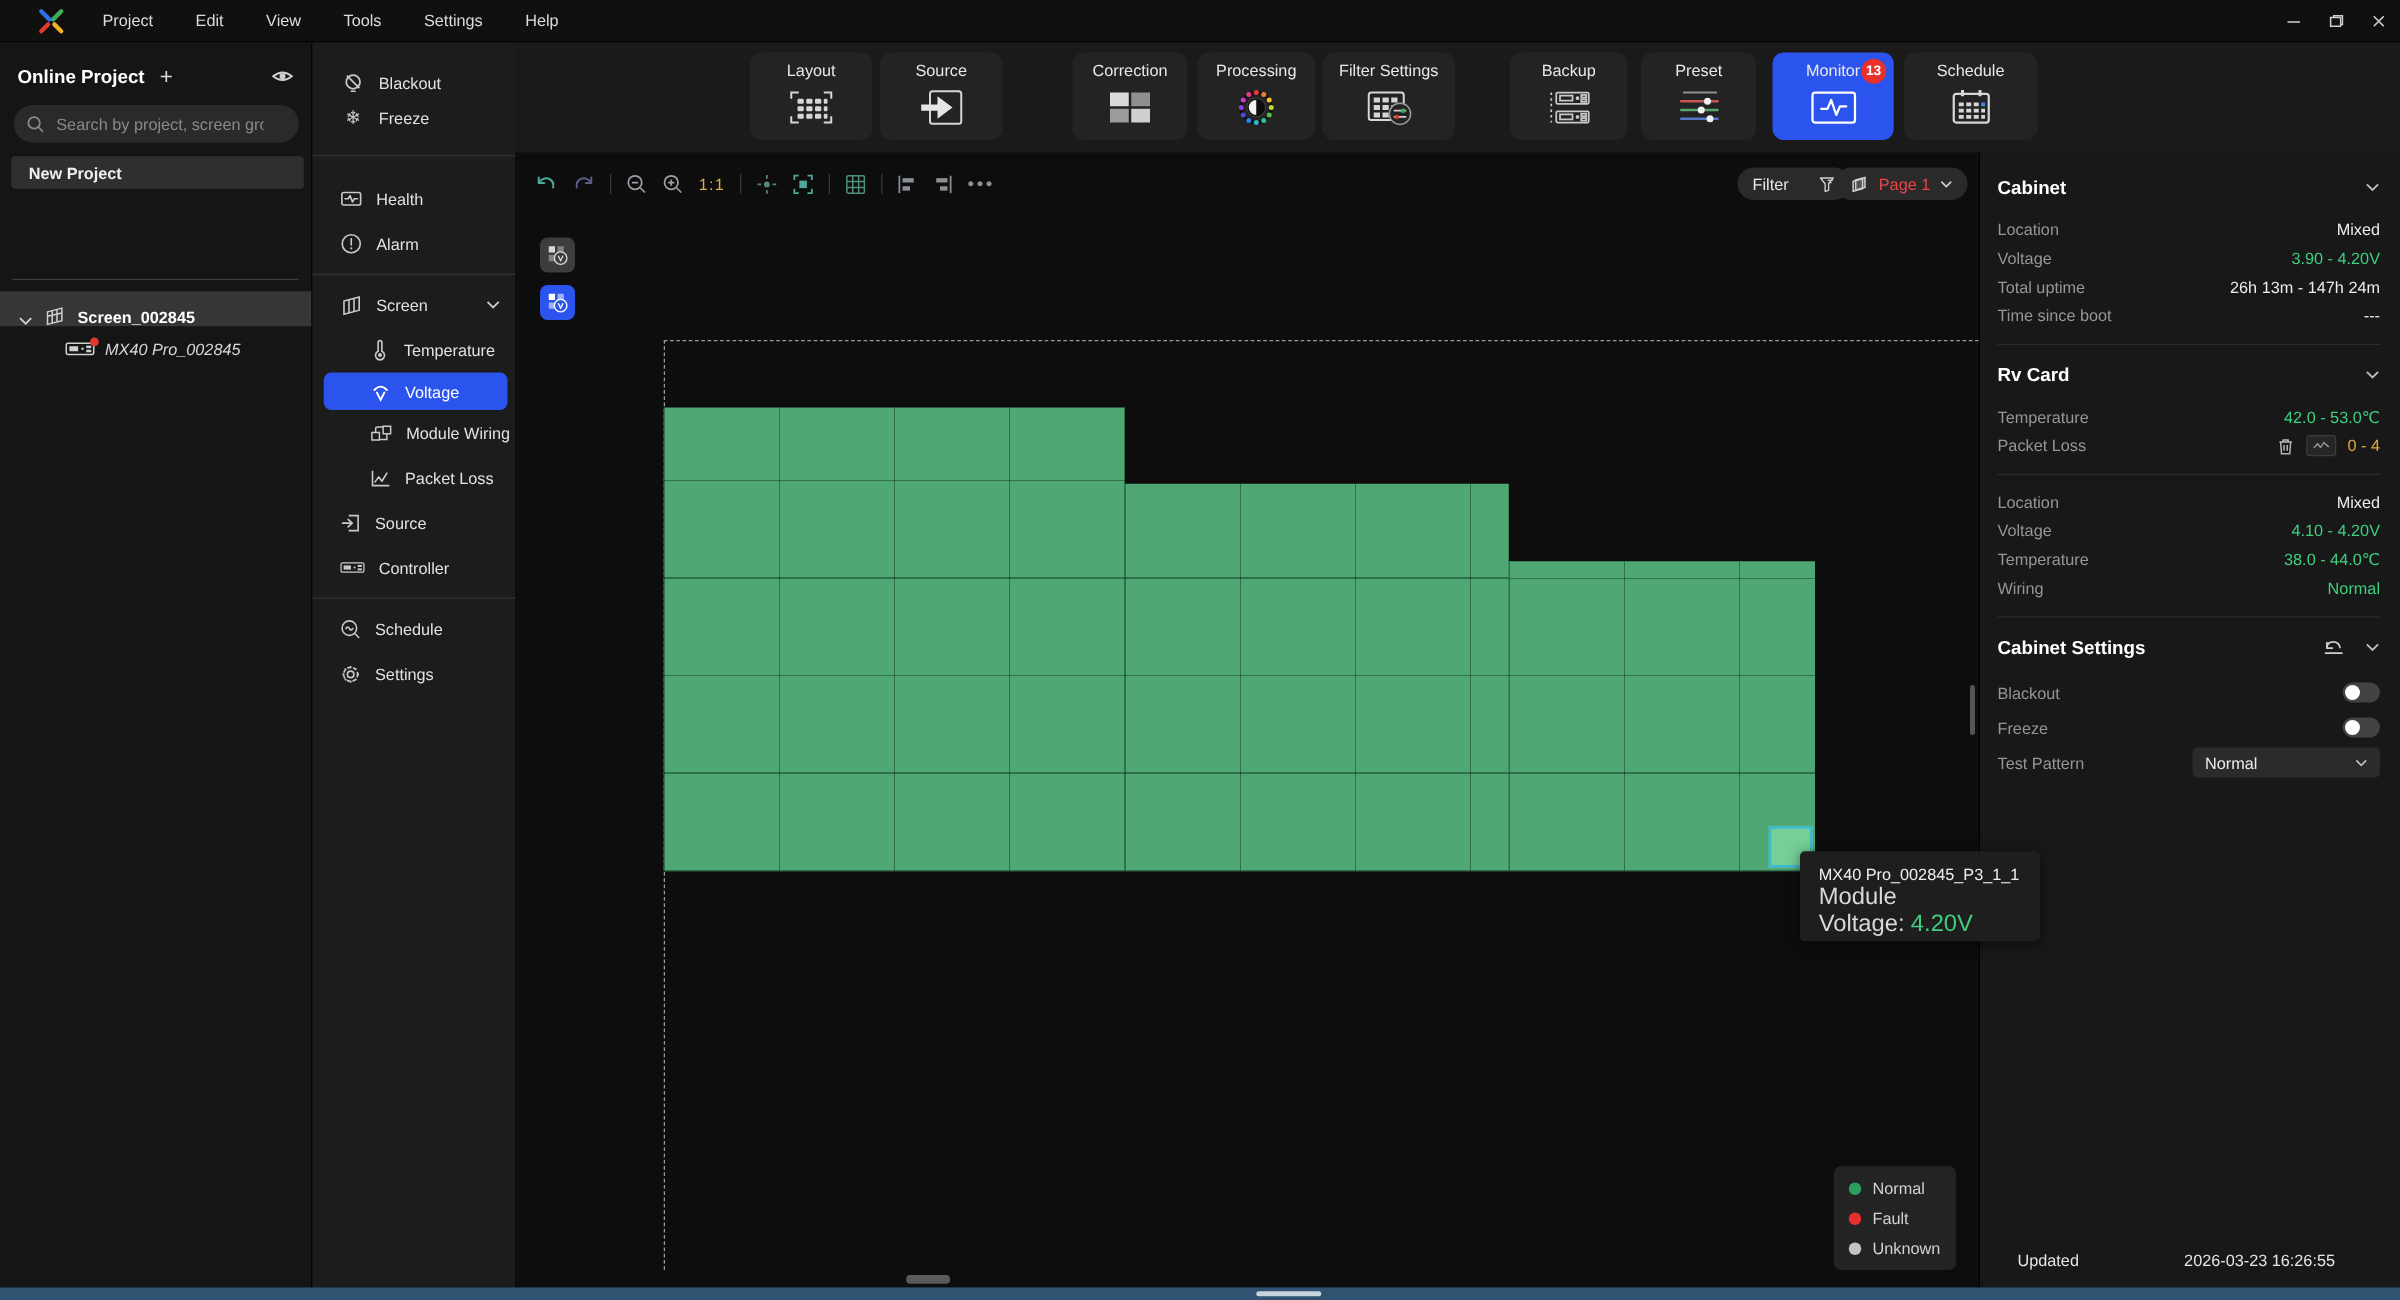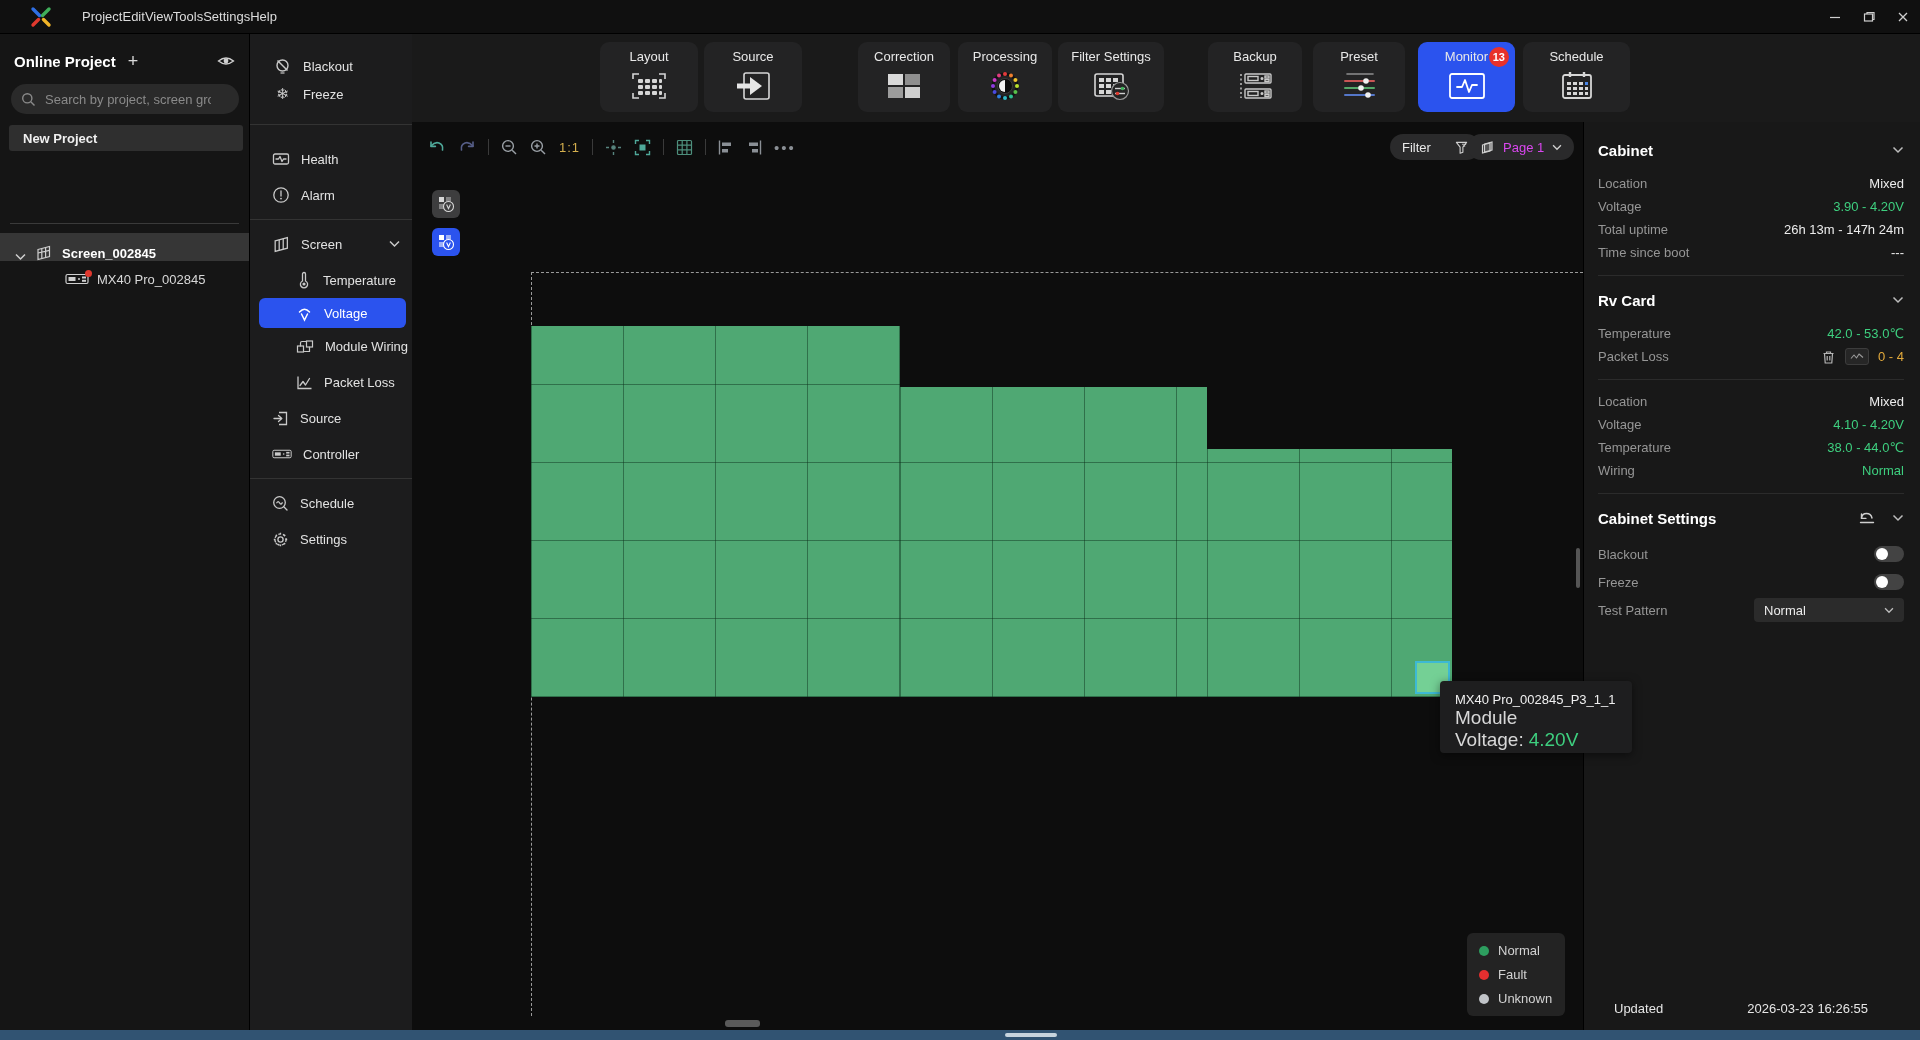--- a/index.html
+++ b/index.html
@@ -2,21 +2,21 @@
 <html style="--normal: #3ecf7f; --legend-normal: #2d9e5f; --fault: #e42f2f; --unknown: #c0c3c7; --cabinet-fill: #4fa873; --accent-blue: #2b53ee;"><head>
 <meta charset="utf-8">
 <style>
   html,body{margin:0;padding:0;background:#000;}
   *{box-sizing:border-box;font-family:"Liberation Sans","DejaVu Sans",sans-serif;}
   .app{position:relative;width:1920px;height:1040px;background:#1a1a1a;overflow:hidden;color:#e6e6e6;font-size:13px;}
 
   
   .menubar{position:absolute;left:0;top:0;width:1920px;height:34px;background:#101010;display:flex;align-items:center;border-bottom:1px solid #000;}
   .logo{margin-left:30px;width:22px;height:22px;}
-  .menus{display:flex;margin-left:30px;color:#dcdcdc;font-size:13px;}
+  .menus{display:flex;margin-left:30px;gap:34px;color:#dcdcdc;font-size:13px;}
   .menu-item{cursor:default;}
   .win-controls{position:absolute;right:0;top:0;height:34px;display:flex;align-items:center;}
   .win-btn{width:34px;height:34px;display:flex;align-items:center;justify-content:center;color:#cfcfcf;font-size:12px;}
 
   
   .ribbon{position:absolute;left:412px;top:34px;width:1508px;height:88px;background:#1a1a1a;}
   .tile{position:absolute;top:8px;height:70px;background:#232324;border-radius:9px;display:flex;flex-direction:column;align-items:center;padding-top:7px;color:#e8e8e8;}
   .tile.selected{background:#2b53ee;}
   .tile-label{font-size:13px;line-height:15px;white-space:nowrap;}
   .tile-icon{margin-top:3px;height:38px;display:flex;align-items:center;justify-content:center;}
@@ -30,21 +30,21 @@
   .eye{margin-left:auto;}
   .search-box{margin:10px 10px 0 11px;height:30px;background:#2a2a2a;border-radius:16px;display:flex;align-items:center;padding:0 10px;}
   .search-box input{background:transparent;border:none;outline:none;color:#bdbdbd;font-size:13px;width:170px;margin-left:7px;}
   .search-box input::placeholder{color:#8a8a8a;}
   .new-project{margin:11px 6px 0 9px;height:26px;background:#2f2f2f;border-radius:3px;display:flex;align-items:center;padding:0 14px;font-weight:bold;color:#f0f0f0;}
   .sb-divider{border-top:1px solid #3a3a3a;margin:72px 10px 0 10px;}
   .tree{margin-top:9px;}
   .tree-row{height:28px;display:flex;align-items:center;padding:0 8px 0 15px;}
   .tree-row.selected{background:#363636;align-items:flex-end;}
   .tree-label{margin-left:10px;font-weight:bold;color:#fff;}
-  .tree-child{height:28px;display:flex;align-items:center;padding-left:65px;margin-top:4px;color:#d8d8d8;}
+  .tree-child{height:28px;display:flex;align-items:center;padding-left:52px;margin-top:4px;color:#d8d8d8;font-style:italic;}
   .dev-ico{position:relative;}
   .red-dot{position:absolute;right:-3px;top:-3px;width:7px;height:7px;border-radius:50%;background:#e0382e;}
   .tree-child .tree-label{font-weight:normal;color:#d8d8d8;}
 
   
   .sidebar2{position:absolute;left:250px;top:34px;width:162px;height:996px;background:#1c1c1d;padding-top:18px;}
   .qa-item{height:28px;display:flex;align-items:center;padding-left:24px;color:#e2e2e2;}
   .qa-item .nav-label{margin-left:12px;}
   .s2-divider{border-top:1px solid #333;margin:16px 0 16px 0;}
   .nav-item{height:36px;display:flex;align-items:center;padding-left:22px;color:#e2e2e2;position:relative;}
@@ -54,21 +54,21 @@
   .chev-right{position:absolute;right:12px;top:14px;}
 
   
   .canvas{position:absolute;left:412px;top:122px;width:1171px;height:908px;background:#0d0d0d;}
   .cv-toolbar{position:absolute;left:16px;top:12px;height:26px;display:flex;align-items:center;gap:12px;}
   .cv-sep{width:1px;height:16px;background:#3a3a3a;}
   .ratio{color:#d4af4e;font-weight:normal;font-size:13px;letter-spacing:1px;}
   .undo-g{color:#4fa99a;font-size:17px;} .redo-g{color:#565e88;font-size:17px;}
   .cv-btn{display:flex;align-items:center;justify-content:center;}
   .filter-btn{position:absolute;left:978px;top:12px;height:26px;background:#2a2a2b;border-radius:14px;display:flex;align-items:center;padding:0 12px;gap:24px;color:#e8e8e8;}
-  .page-btn{position:absolute;left:1056px;top:12px;height:26px;background:#2a2a2b;border-radius:14px;display:flex;align-items:center;padding:0 12px;gap:8px;color:#d946ef;}
+  .page-btn{position:absolute;left:1056px;top:12px;height:26px;background:#2a2a2b;border-radius:14px;display:flex;align-items:center;padding:0 12px;gap:8px;color:#ef4444;}
   .vt-btn{position:absolute;left:20px;width:28px;height:28px;border-radius:6px;display:flex;align-items:center;justify-content:center;}
   .vt1{top:68px;background:#3d3d3e;}
   .vt2{top:106px;background:#2b53ee;}
   .dash-top{position:absolute;left:119px;top:150px;width:1052px;border-top:1px dashed #9a9a9a;}
   .dash-left{position:absolute;left:119px;top:150px;height:744px;border-left:1px dashed #9a9a9a;}
   .cab-block{position:absolute;background:
     repeating-linear-gradient(90deg, rgba(10,45,25,.45) 0 1px, transparent 1px 92px),
     repeating-linear-gradient(0deg, rgba(10,45,25,.45) 0 1px, transparent 1px 78px),
     var(--cabinet-fill,#4fa873);}
   .hover-cell{position:absolute;left:1003px;top:539px;width:35px;height:33px;background:#74d095;border:2px solid #3db9d4;}

